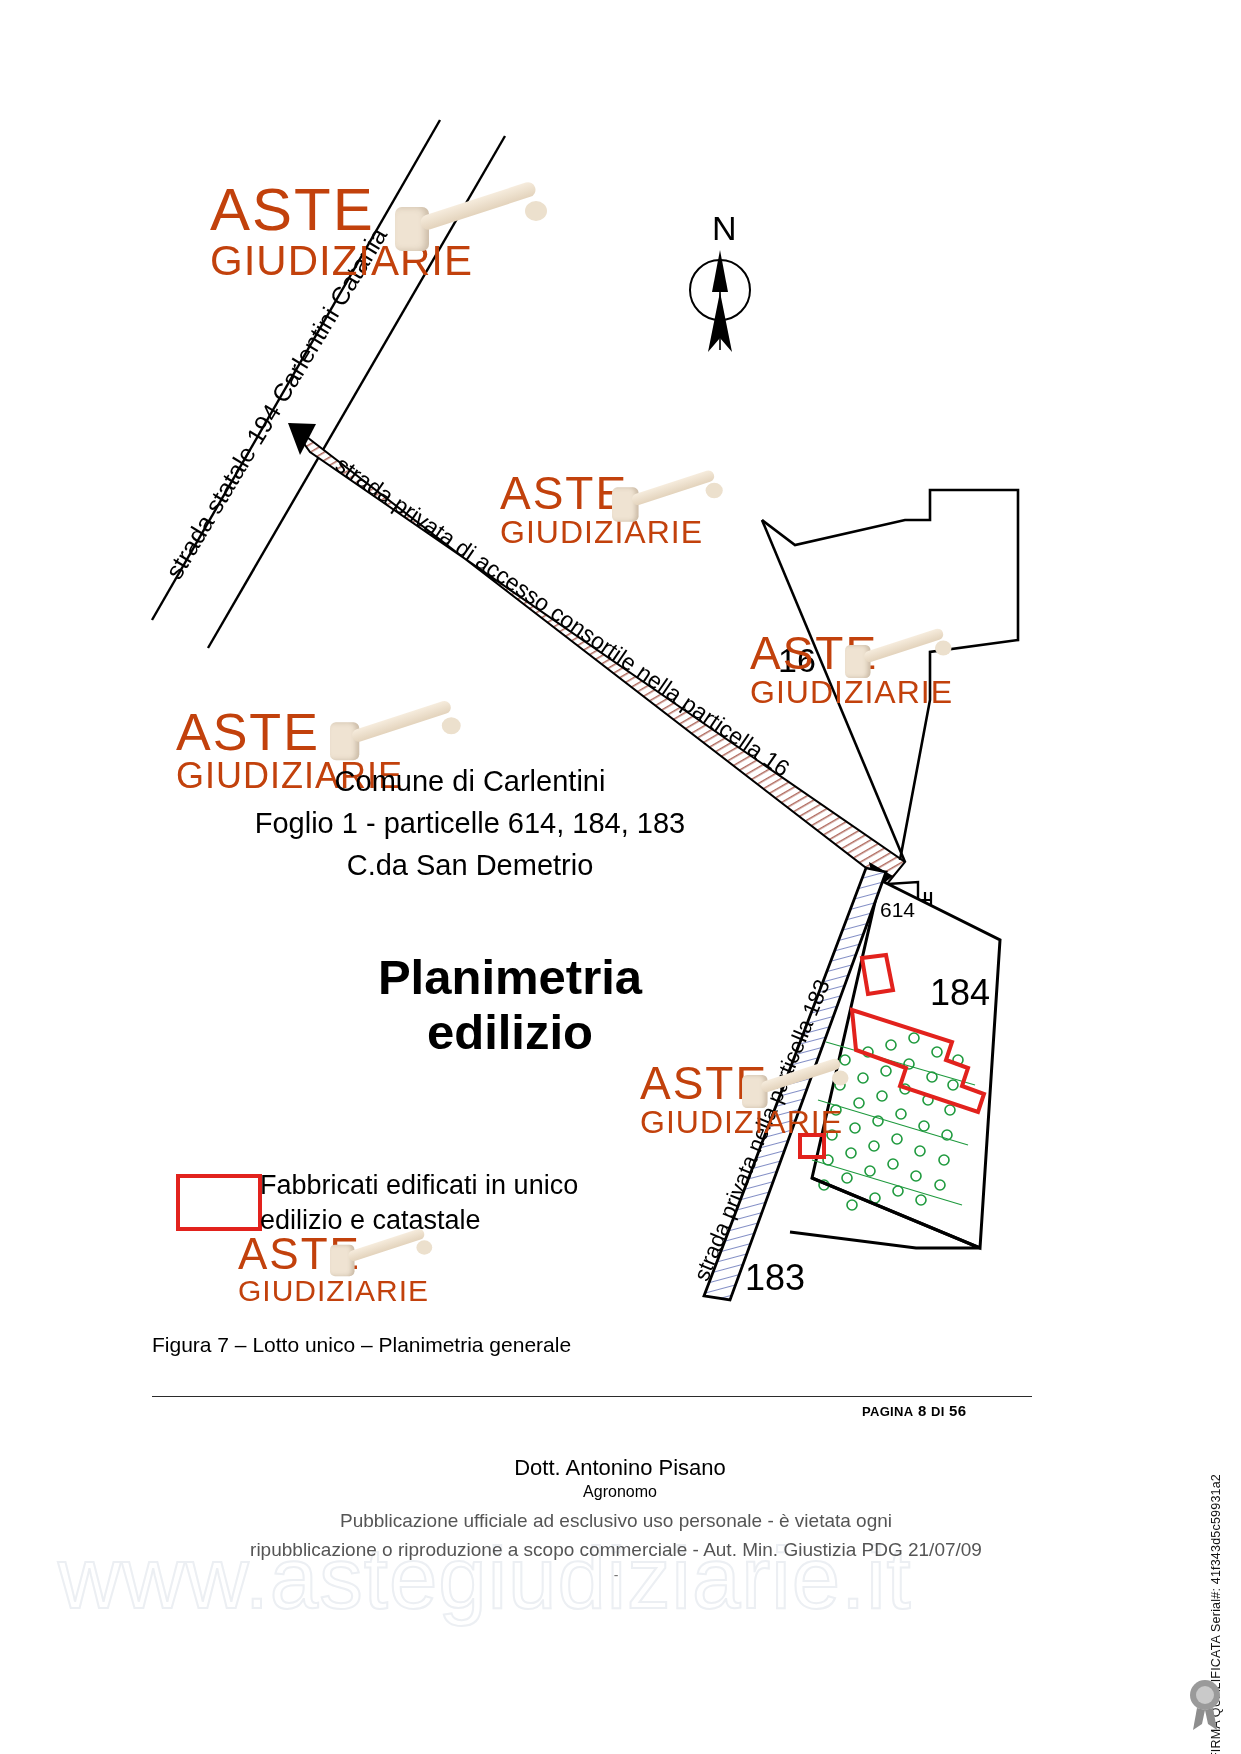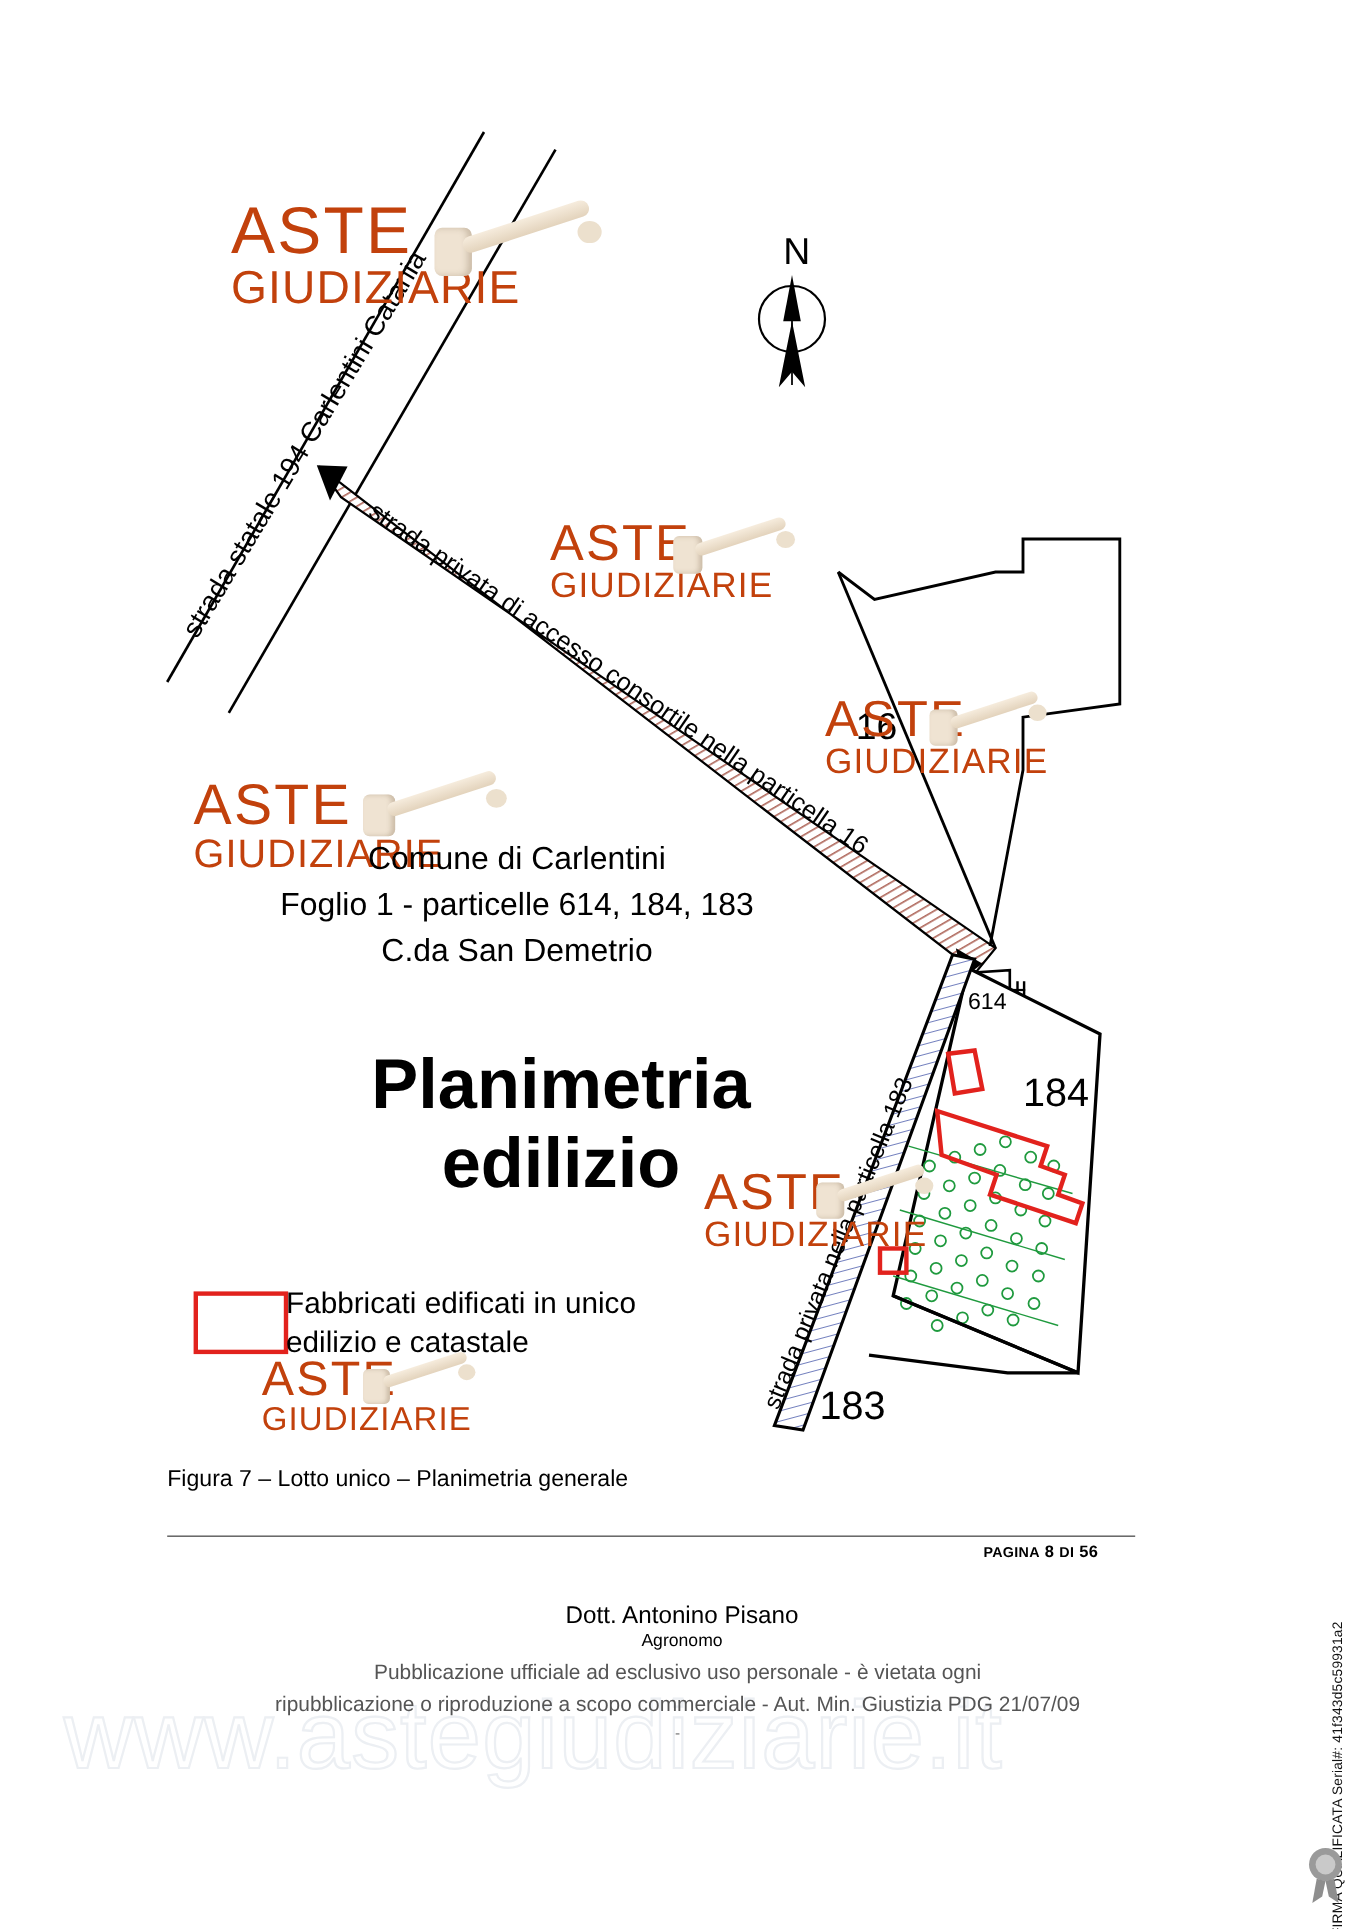--- a/index.html
+++ b/index.html
@@ -25,29 +25,29 @@
   .wm-url{position:absolute;left:58px;top:1528px;width:1000px;height:110px;
     font-size:87px;font-family:"Liberation Sans",sans-serif;color:transparent;
     -webkit-text-stroke:2px #eceff3;letter-spacing:1px;white-space:nowrap;}
 
   
   #map{position:absolute;left:0;top:0;width:1241px;height:1754px;}
 
   
   .blk{position:absolute;}
   .addr{left:190px;top:760px;width:560px;text-align:center;font-size:29px;line-height:1.45;}
-  .title{left:300px;top:950px;width:420px;text-align:center;font-size:64px;font-weight:bold;line-height:1.12;}
+  .title{left:300px;top:950px;width:420px;text-align:center;font-size:49px;font-weight:bold;line-height:1.12;}
 
   .legend{position:absolute;left:176px;top:1168px;width:470px;}
   .legend .swatch{position:absolute;left:0;top:6px;width:86px;height:57px;border:4px solid #e2221d;background:#fff;box-sizing:border-box;}
   .legend .txt{position:absolute;left:84px;top:0;width:390px;font-size:27px;line-height:1.28;}
 
   .figcap{left:152px;top:1333px;font-size:21px;}
   .rule{position:absolute;left:152px;top:1396px;width:880px;border-top:1px solid #2b2b2b;}
-  .pagina{position:absolute;left:894px;top:1402px;font-size:15px;font-weight:bold;letter-spacing:.3px;}
+  .pagina{position:absolute;left:862px;top:1402px;font-size:15px;font-weight:bold;letter-spacing:.3px;}
   .pagina .sm{font-size:13px;}
   .signblk{position:absolute;left:330px;top:1415px;width:580px;text-align:center;margin-top:40px;}
   .signblk .n{font-size:22px;}
   .signblk .r{font-size:16px;margin-top:2px;}
   .notice{position:absolute;left:166px;top:1506px;width:900px;text-align:center;font-size:19px;color:#555;line-height:1.55;}
   .notice .dash{display:block;font-size:14px;color:#777;}
 
   
   .vsign{position:absolute;right:6px;top:0;height:1754px;width:40px;}
   .vsign span{position:absolute;right:12px;bottom:280px;transform-origin:right bottom;

